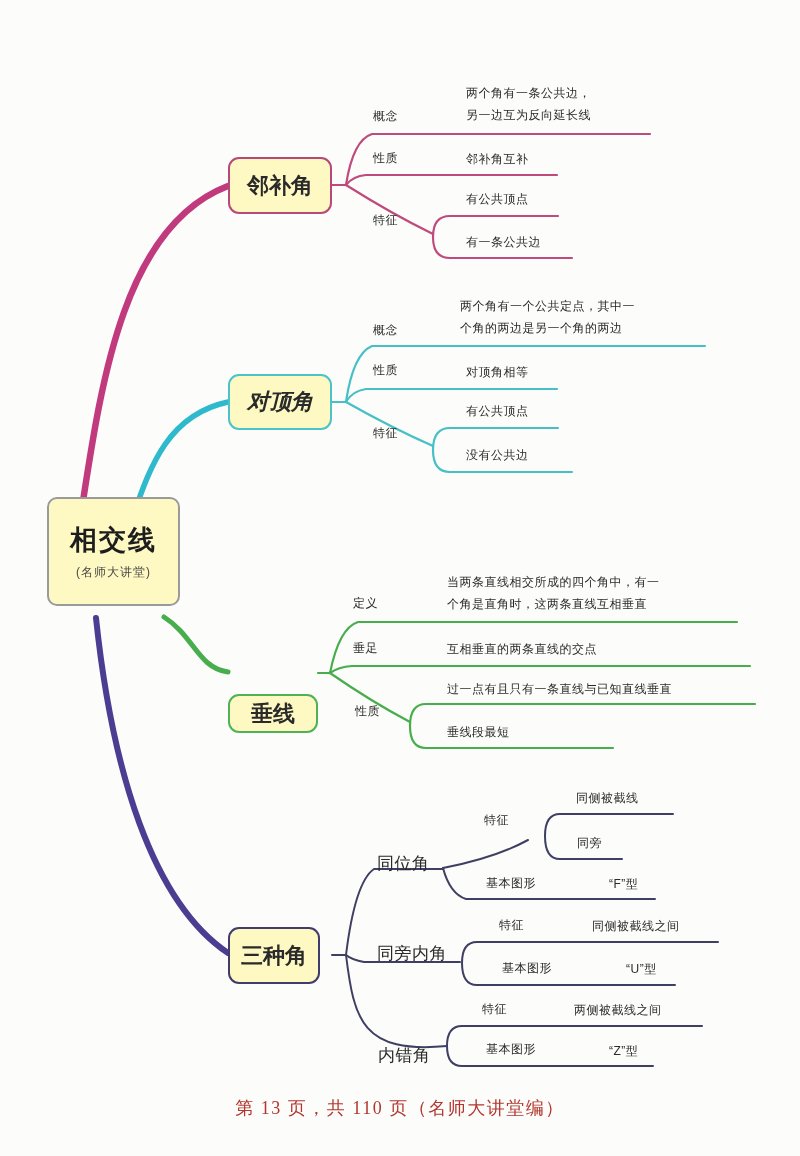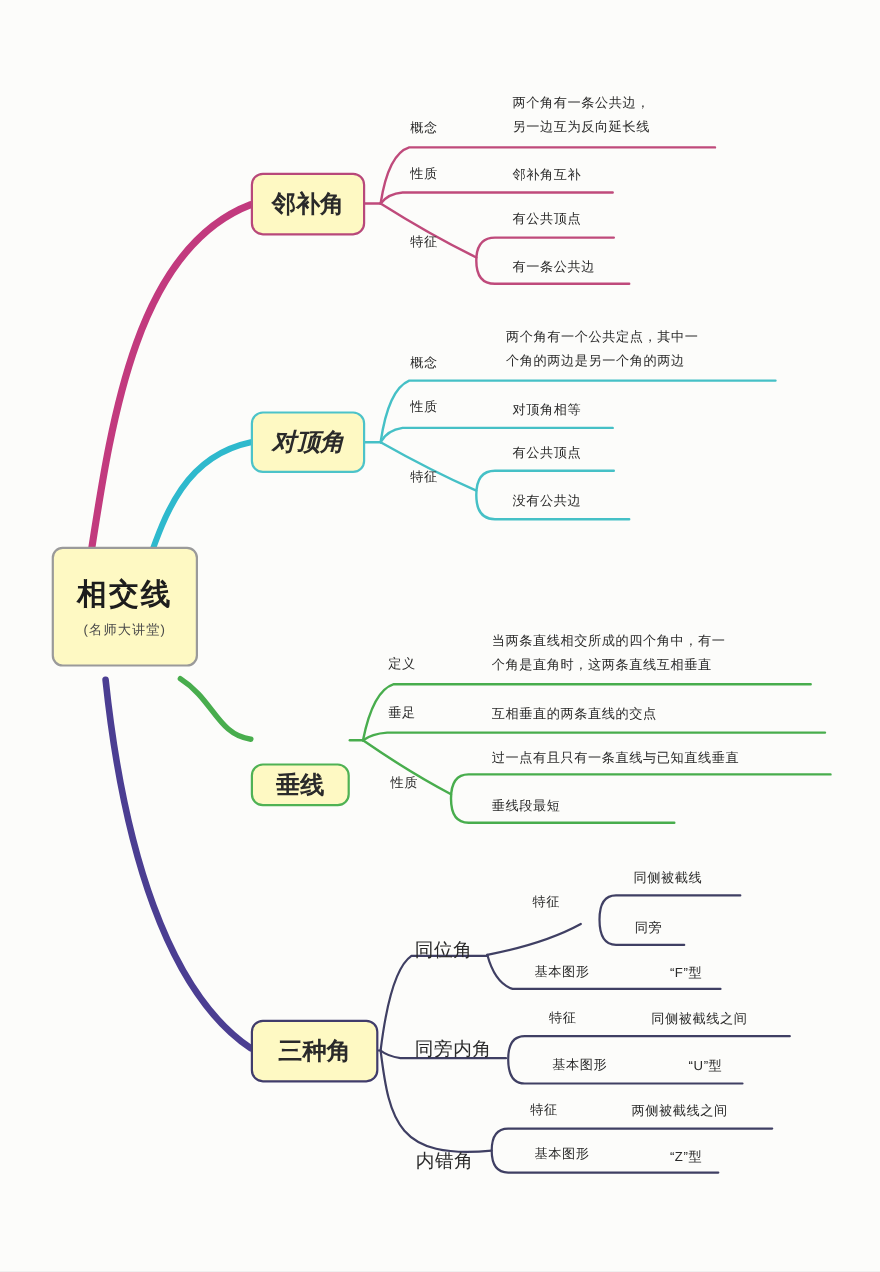--- a/index.html
+++ b/index.html
@@ -27,21 +27,21 @@
   .root-box{
     left:47px;top:497px;width:133px;height:109px;
     border:2.5px solid #9a9a9a;border-radius:10px;
     flex-direction:column;gap:6px;
   }
   .root-title{font-size:27px;letter-spacing:2px;color:#1d1d1d;}
   .root-sub{font-size:12px;font-weight:normal;color:#4a4a4a;letter-spacing:1px;}
   .b1-box{left:228px;top:157px;width:104px;height:57px;border:2.5px solid #b8487a;font-size:22px;}
   .b2-box{left:228px;top:374px;width:104px;height:56px;border:2.5px solid #4cc3c9;font-size:22px;font-style:italic;}
   .b3-box{left:228px;top:646px;width:90px;height:39px;border:2.5px solid #4fb254;font-size:22px;margin-top:48px;}
-  .b4-box{left:228px;top:927px;width:116px;height:57px;border:2.5px solid #403c6b;font-size:22px;}
+  .b4-box{left:228px;top:927px;width:92px;height:57px;border:2.5px solid #403c6b;font-size:22px;}
   .t{position:absolute;font-size:12px;line-height:22px;white-space:pre-line;letter-spacing:0.5px;}
   .sub{font-size:17px;margin-top:12px;}
   .footer{
     position:absolute;left:0;top:1096px;width:800px;text-align:center;
     font-family:"Liberation Serif","DejaVu Serif",serif;
     font-size:18px;color:#b2362f;letter-spacing:1.5px;
   }
 </style>
 </head>
 <body>
@@ -141,14 +141,15 @@
   <div class="t" style="left:592px;top:915px">同侧被截线之间</div>
   <div class="t" style="left:502px;top:957px">基本图形</div>
   <div class="t" style="left:626px;top:958px">“U”型</div>
 
   <div class="t sub" style="left:378px;top:1033px">内错角</div>
   <div class="t" style="left:482px;top:998px">特征</div>
   <div class="t" style="left:574px;top:999px">两侧被截线之间</div>
   <div class="t" style="left:486px;top:1038px">基本图形</div>
   <div class="t" style="left:609px;top:1040px">“Z”型</div>
 
+  <div class="footer">第 13 页，共 110 页（名师大讲堂编）</div>
 
 </div>
 
 </body></html>

